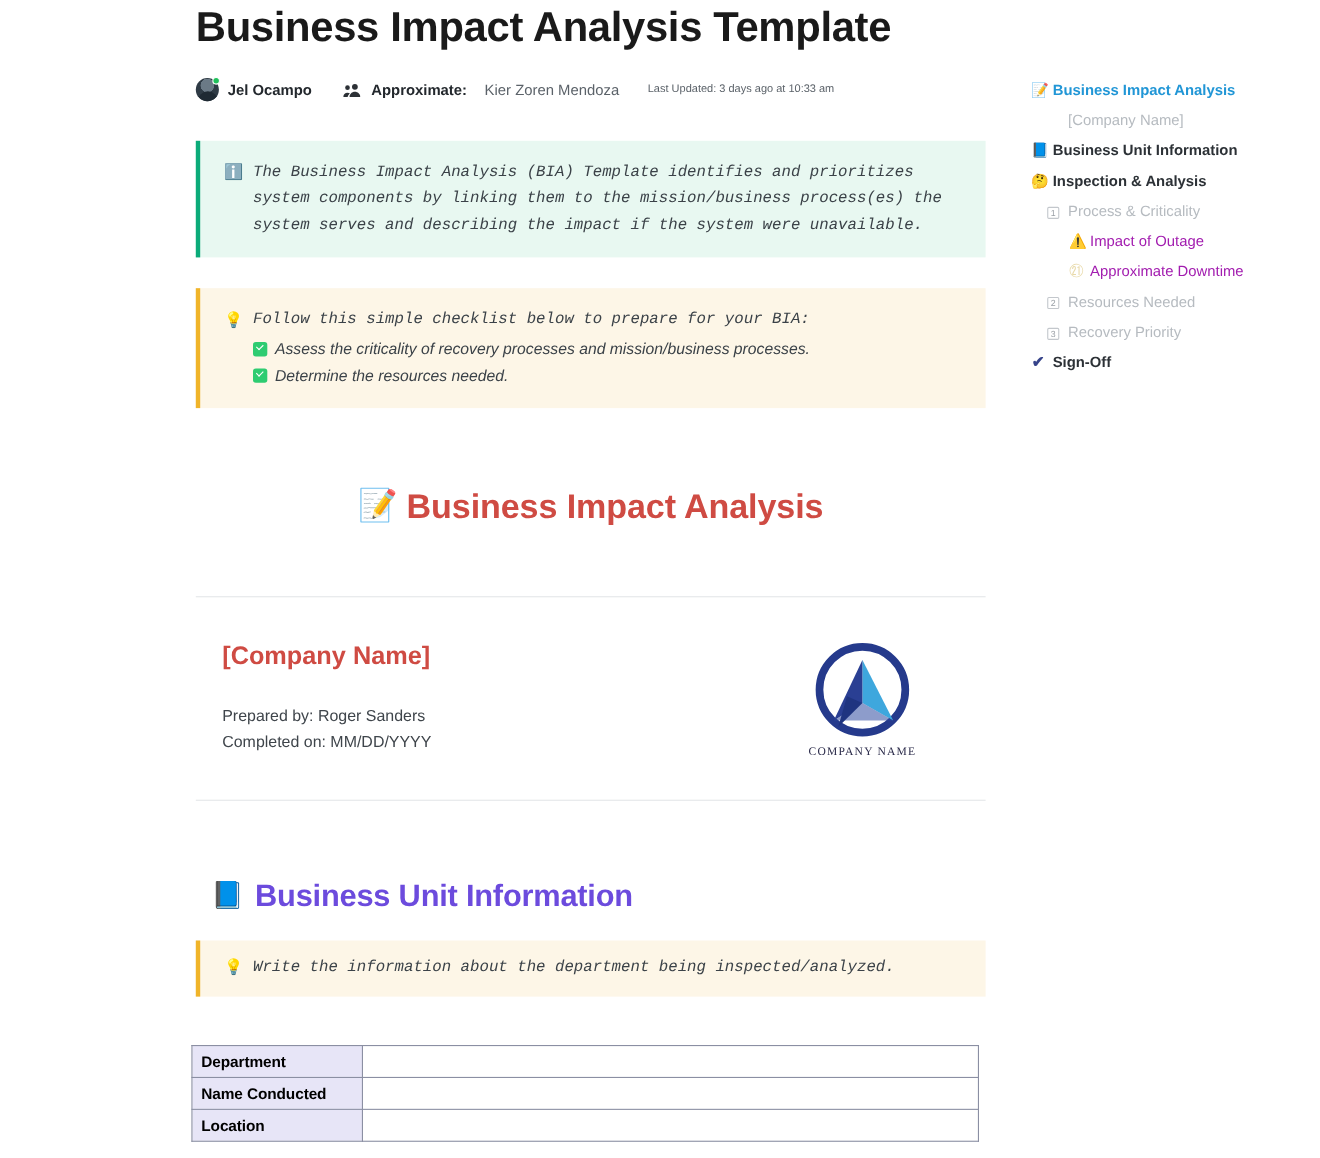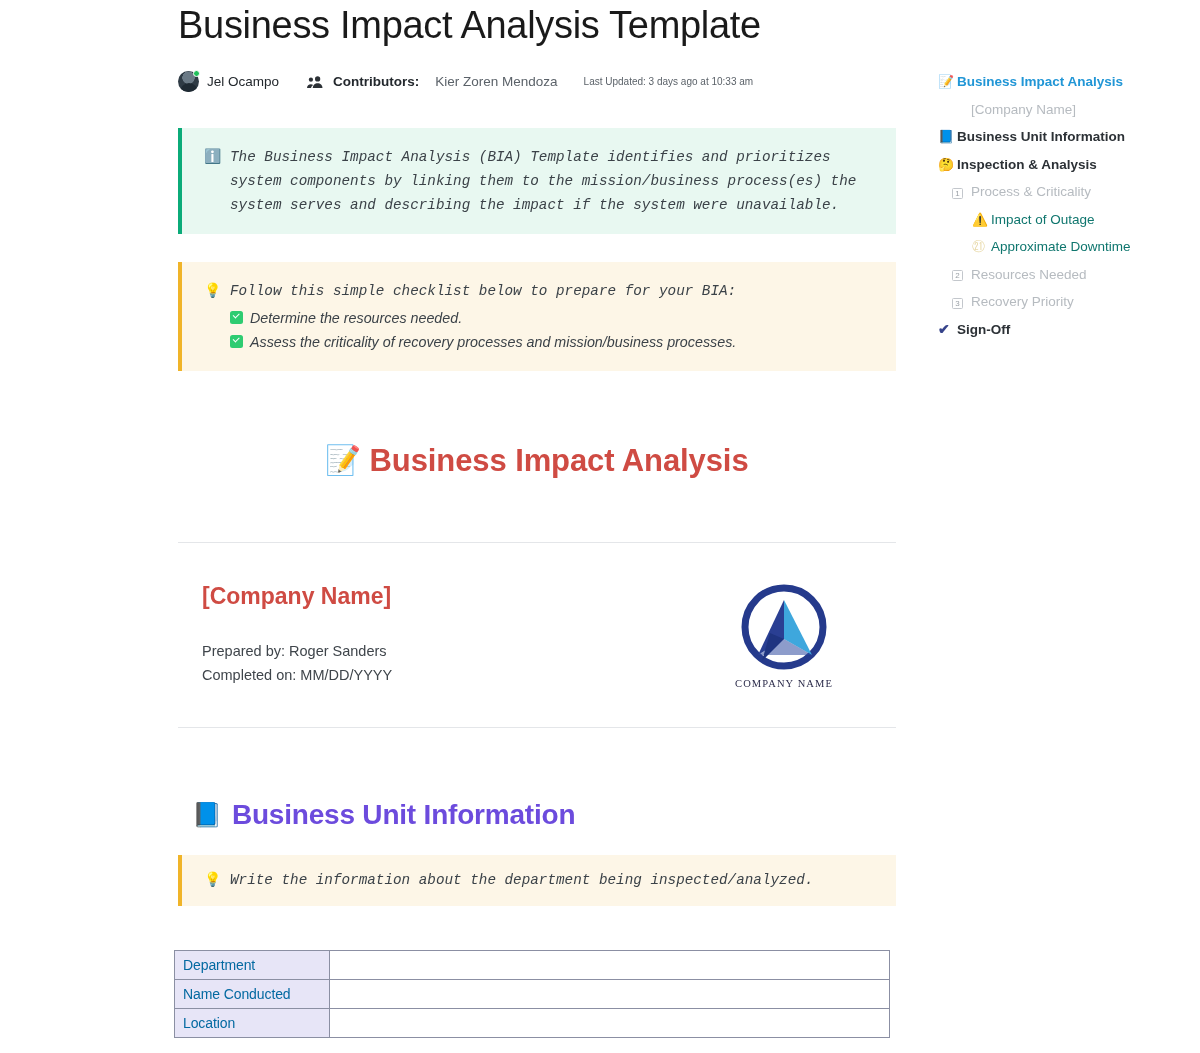--- a/index.html
+++ b/index.html
@@ -22,21 +22,21 @@
   
   .doc {
     position: absolute;
     left: 178px;
     top: 0;
     width: 718px;
   }
 
   .doc-title {
     font-size: 38px;
-    font-weight: normal;
+    font-weight: bold;
     color: #1a1a1a;
     letter-spacing: -0.3px;
     line-height: 1.15;
     padding-top: 4px;
   }
 
   
   .meta-row {
     display: flex;
     align-items: center;
@@ -75,21 +75,21 @@
     position: absolute;
     right: -1px;
     top: -1px;
     width: 7px;
     height: 7px;
     border-radius: 50%;
     background: #21c05b;
     border: 1.2px solid #fff;
   }
   .meta-author {
-    font-weight: normal;
+    font-weight: bold;
     color: #23282d;
     font-size: 13.5px;
   }
   .contrib-block {
     display: flex;
     align-items: center;
     margin-left: 28px;
   }
   .people-icon {
     width: 17px;
@@ -256,22 +256,22 @@
     table-layout: fixed;
   }
   .info-table td {
     border: 1px solid #8b8fa3;
     height: 29px;
     font-size: 14px;
   }
   .info-table td.lbl {
     width: 155px;
     background: #e7e5f7;
-    font-weight: normal;
-    color: #0369a1;
+    font-weight: bold;
+    color: #000000;
     padding-left: 8px;
     letter-spacing: -0.1px;
   }
   .info-table td.val { background: #ffffff; }
 
   
   .outline {
     position: absolute;
     left: 938px;
     top: 68px;
@@ -291,21 +291,21 @@
     line-height: 1;
     display: inline-block;
   }
   .outline-item.lvl1 { padding-left: 0; }
   .outline-item.lvl2 { padding-left: 14px; }
   .outline-item.lvl3 { padding-left: 34px; }
 
   .outline-item.active .lbl { color: #2196d6; font-weight: bold; }
   .outline-item.dark .lbl { color: #2c3136; font-weight: bold; }
   .outline-item.muted .lbl { color: #b6bbc0; font-weight: normal; }
-  .outline-item.muted2 .lbl { color: #0f766e; font-weight: normal; }
+  .outline-item.muted2 .lbl { color: #a21caf; font-weight: normal; }
 
   .keycap {
     display: inline-block;
     width: 11px;
     height: 11px;
     border: 1px solid #c3c7cc;
     border-radius: 1.5px;
     font-size: 8px;
     line-height: 10px;
     text-align: center;
@@ -330,21 +330,21 @@
       </div>
       <span class="meta-author">Jel Ocampo</span>
 
       <div class="contrib-block">
         <svg class="people-icon" viewBox="0 0 20 16">
           <circle cx="12.5" cy="4.4" r="3.1" fill="#2c3136"></circle>
           <path d="M6.8 15.2c0-3.3 2.6-5.6 5.7-5.6s5.7 2.3 5.7 5.6z" fill="#2c3136"></path>
           <circle cx="4.6" cy="5.3" r="2.5" fill="#2c3136"></circle>
           <path d="M0 15.2c0-2.7 2-4.6 4.6-4.6 1 0 1.9.3 2.6.8-1.4 1-2.3 2.4-2.4 3.8z" fill="#2c3136"></path>
         </svg>
-        <span class="contrib-label">Contributors:</span>
+        <span class="contrib-label">Approximate:</span>
         <span class="contrib-names">Kier Zoren Mendoza</span>
       </div>
 
       <span class="last-updated">Last Updated: 3 days ago at 10:33 am</span>
     </div>
 
     <div style="height:34px"></div>
     <div class="callout callout-green">
       <div class="callout-row">
         <span class="callout-ico">ℹ️</span>
@@ -354,25 +354,25 @@
 
     <div style="height:28px"></div>
     <div class="callout callout-yellow">
       <div class="callout-row">
         <span class="callout-ico">💡</span>
         <span class="callout-text">Follow this simple checklist below to prepare for your BIA:</span>
       </div>
       <div class="check-list">
         <div class="check-item">
           <span class="check-box"></span>
-          <span>Determine the resources needed.</span>
+          <span>Assess the criticality of recovery processes and mission/business processes.</span>
         </div>
         <div class="check-item">
           <span class="check-box"></span>
-          <span>Assess the criticality of recovery processes and mission/business processes.</span>
+          <span>Determine the resources needed.</span>
         </div>
       </div>
     </div>
 
     <div class="bia-heading">
       <span class="memo-ico">📝</span>
       <span class="txt">Business Impact Analysis</span>
     </div>
 
     <div class="divider"></div>

